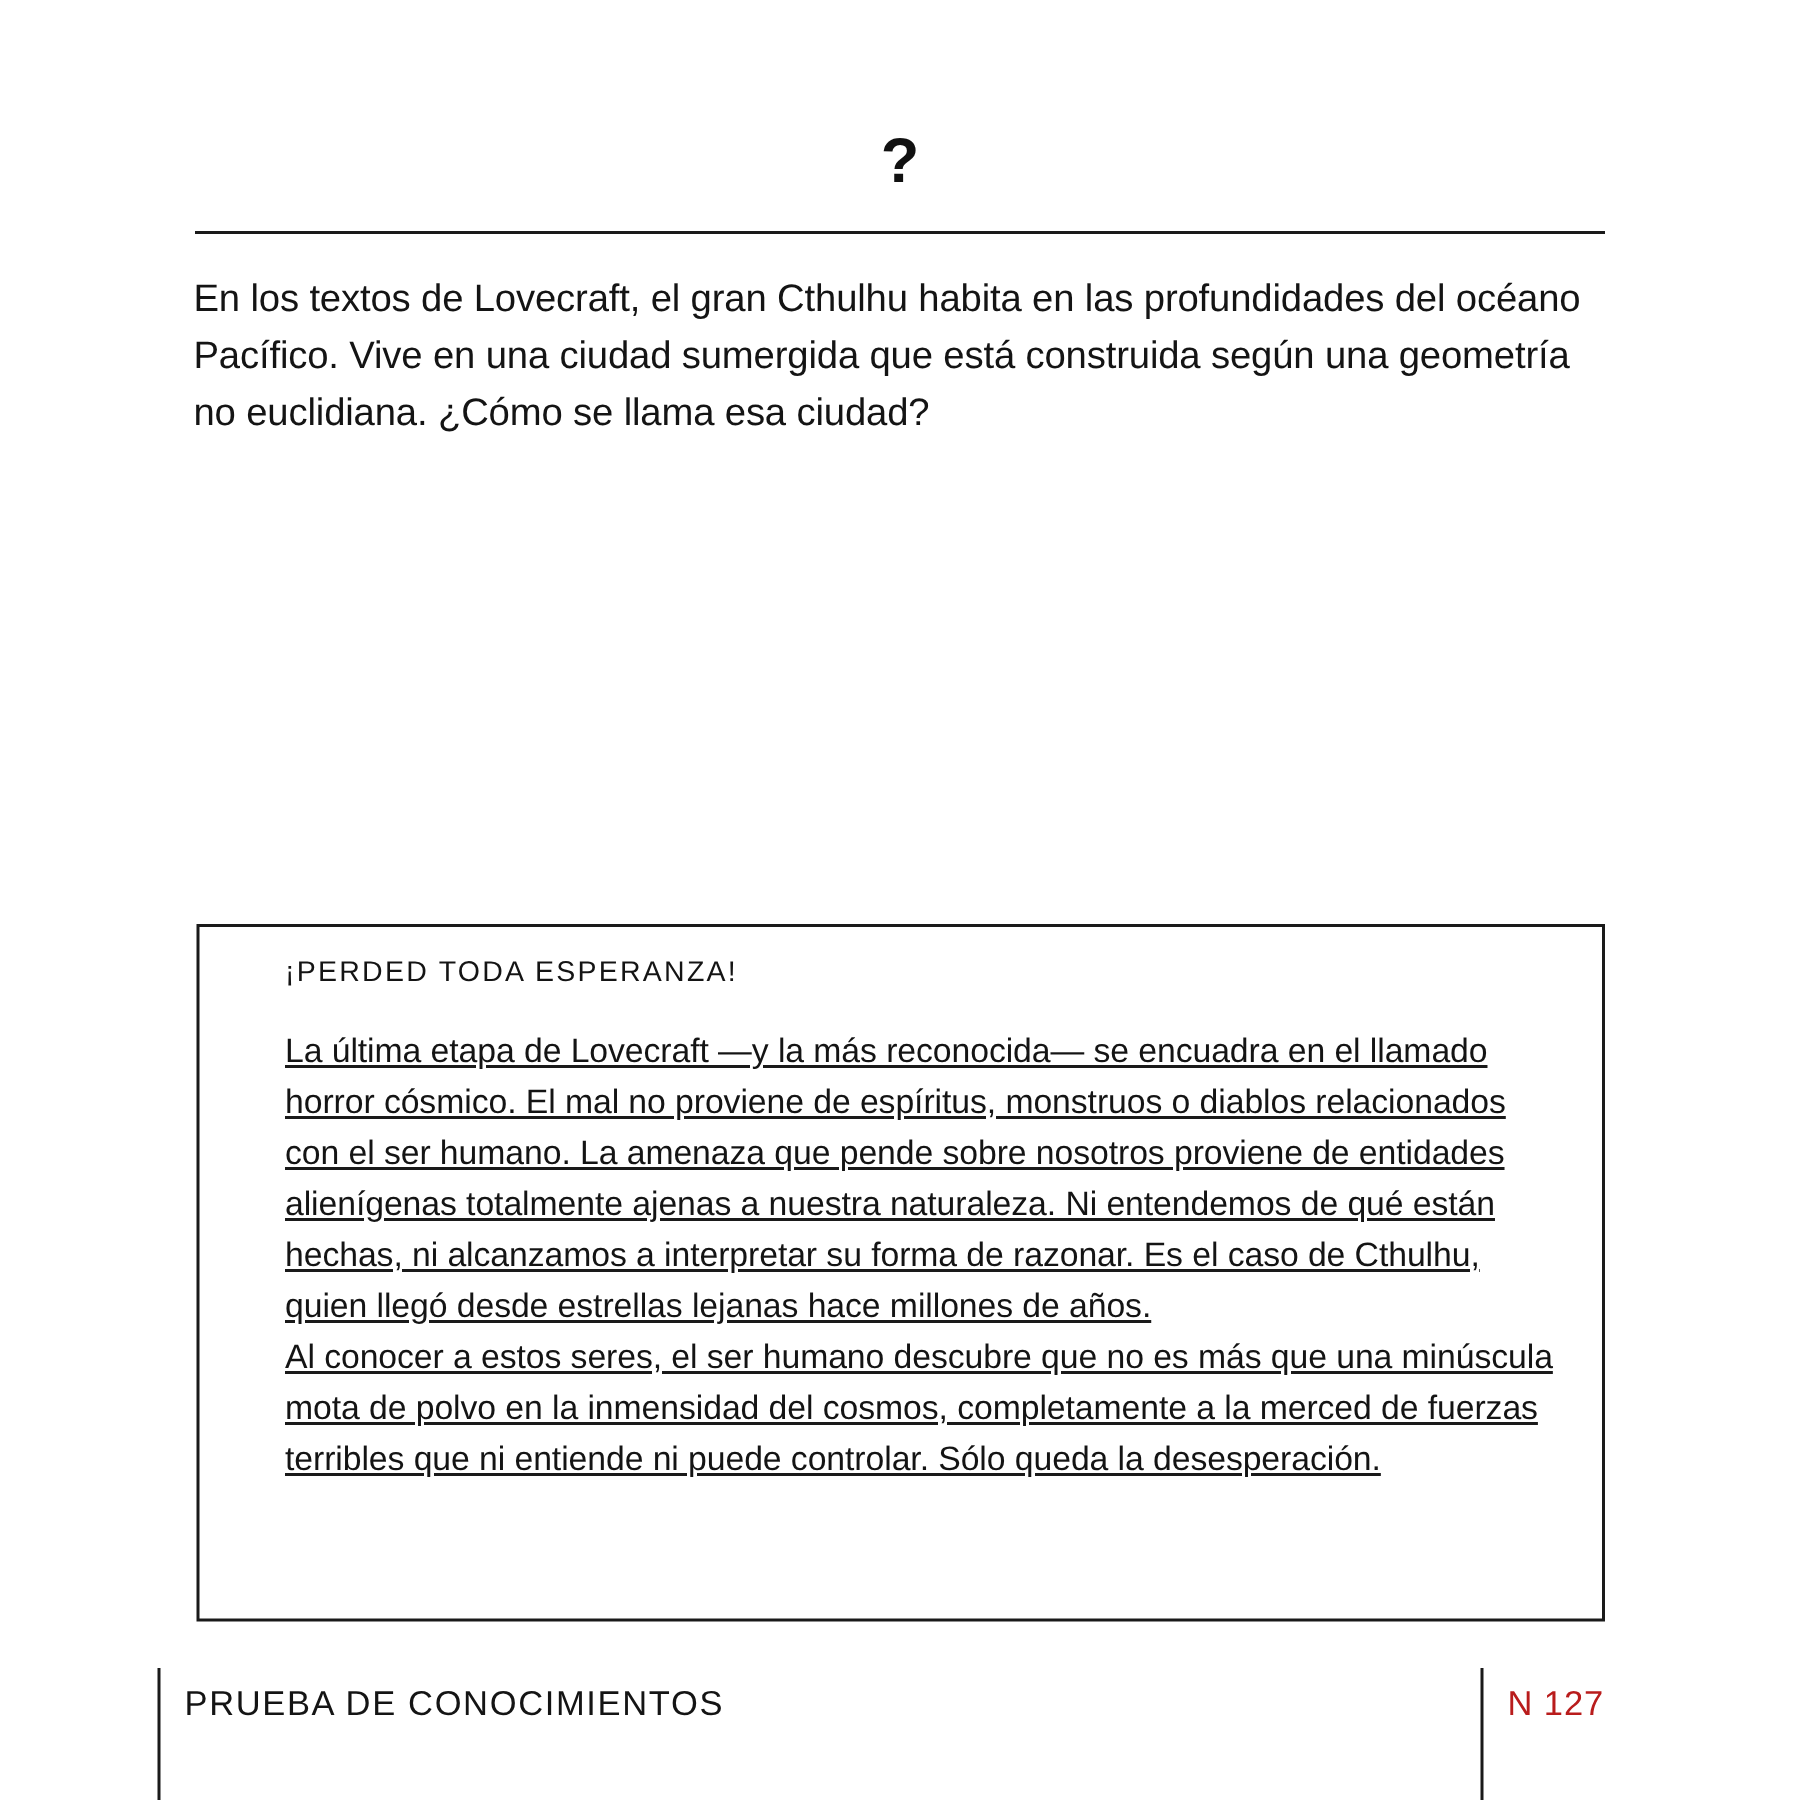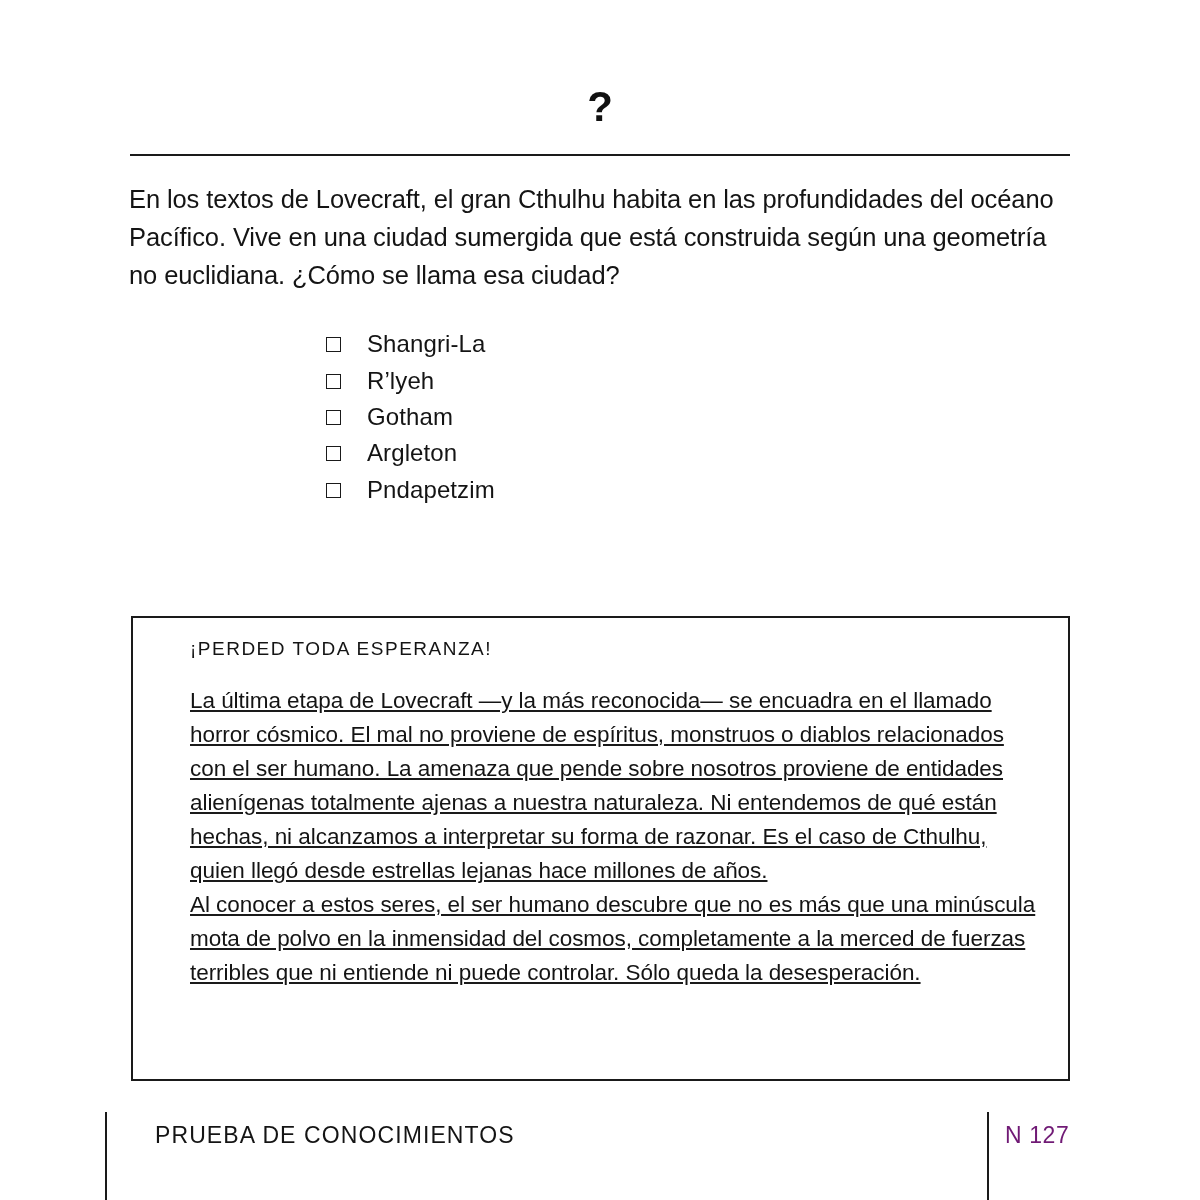--- a/index.html
+++ b/index.html
@@ -141,65 +141,42 @@
   }
   .footer-left {
     position: absolute;
     left: 123px;
     top: 1122px;
     font-size: 23px;
     font-weight: 400;
     letter-spacing: 1.1px;
     color: #141414;
     white-space: nowrap;
-    margin-left: 32px;
   }
   .footer-right {
     position: absolute;
     left: 1005px;
     top: 1122px;
     font-size: 23px;
     font-weight: 400;
     letter-spacing: 0.6px;
-    color: #701a75;
+    color: #b91c1c;
     white-space: nowrap;
   }
 </style>
 </head>
 <body>
 
 <div class="page">
 
   <div class="qmark">?</div>
   <div class="header-rule"></div>
 
   <div class="question">En los textos de Lovecraft, el gran Cthulhu habita en las profundidades del océano Pacífico. Vive en una ciudad sumergida que está construida según una geometría no euclidiana. ¿Cómo se llama esa ciudad?</div>
 
-  <div class="options">
-    <div class="option-row">
-      <span class="checkbox"></span>
-      <span class="option-label">Shangri-La</span>
-    </div>
-    <div class="option-row">
-      <span class="checkbox"></span>
-      <span class="option-label">R’lyeh</span>
-    </div>
-    <div class="option-row">
-      <span class="checkbox"></span>
-      <span class="option-label">Gotham</span>
-    </div>
-    <div class="option-row">
-      <span class="checkbox"></span>
-      <span class="option-label">Argleton</span>
-    </div>
-    <div class="option-row">
-      <span class="checkbox"></span>
-      <span class="option-label">Pndapetzim</span>
-    </div>
-  </div>
 
   <div class="infobox">
     <div class="infobox-heading">¡PERDED TODA ESPERANZA!</div>
     <div class="infobox-body">
       <p>La última etapa de Lovecraft —y la más reconocida— se encuadra en el llamado horror cósmico. El mal no proviene de espíritus, monstruos o diablos relacionados con el ser humano. La amenaza que pende sobre nosotros proviene de entidades alienígenas totalmente ajenas a nuestra naturaleza. Ni entendemos de qué están hechas, ni alcanzamos a interpretar su forma de razonar. Es el caso de Cthulhu, quien llegó desde estrellas lejanas hace millones de años.</p>
       <p>Al conocer a estos seres, el ser humano descubre que no es más que una minúscula mota de polvo en la inmensidad del cosmos, completamente a la merced de fuerzas terribles que ni entiende ni puede controlar. Sólo queda la desesperación.</p>
     </div>
   </div>
 
   <div class="footer-rule-left"></div>

